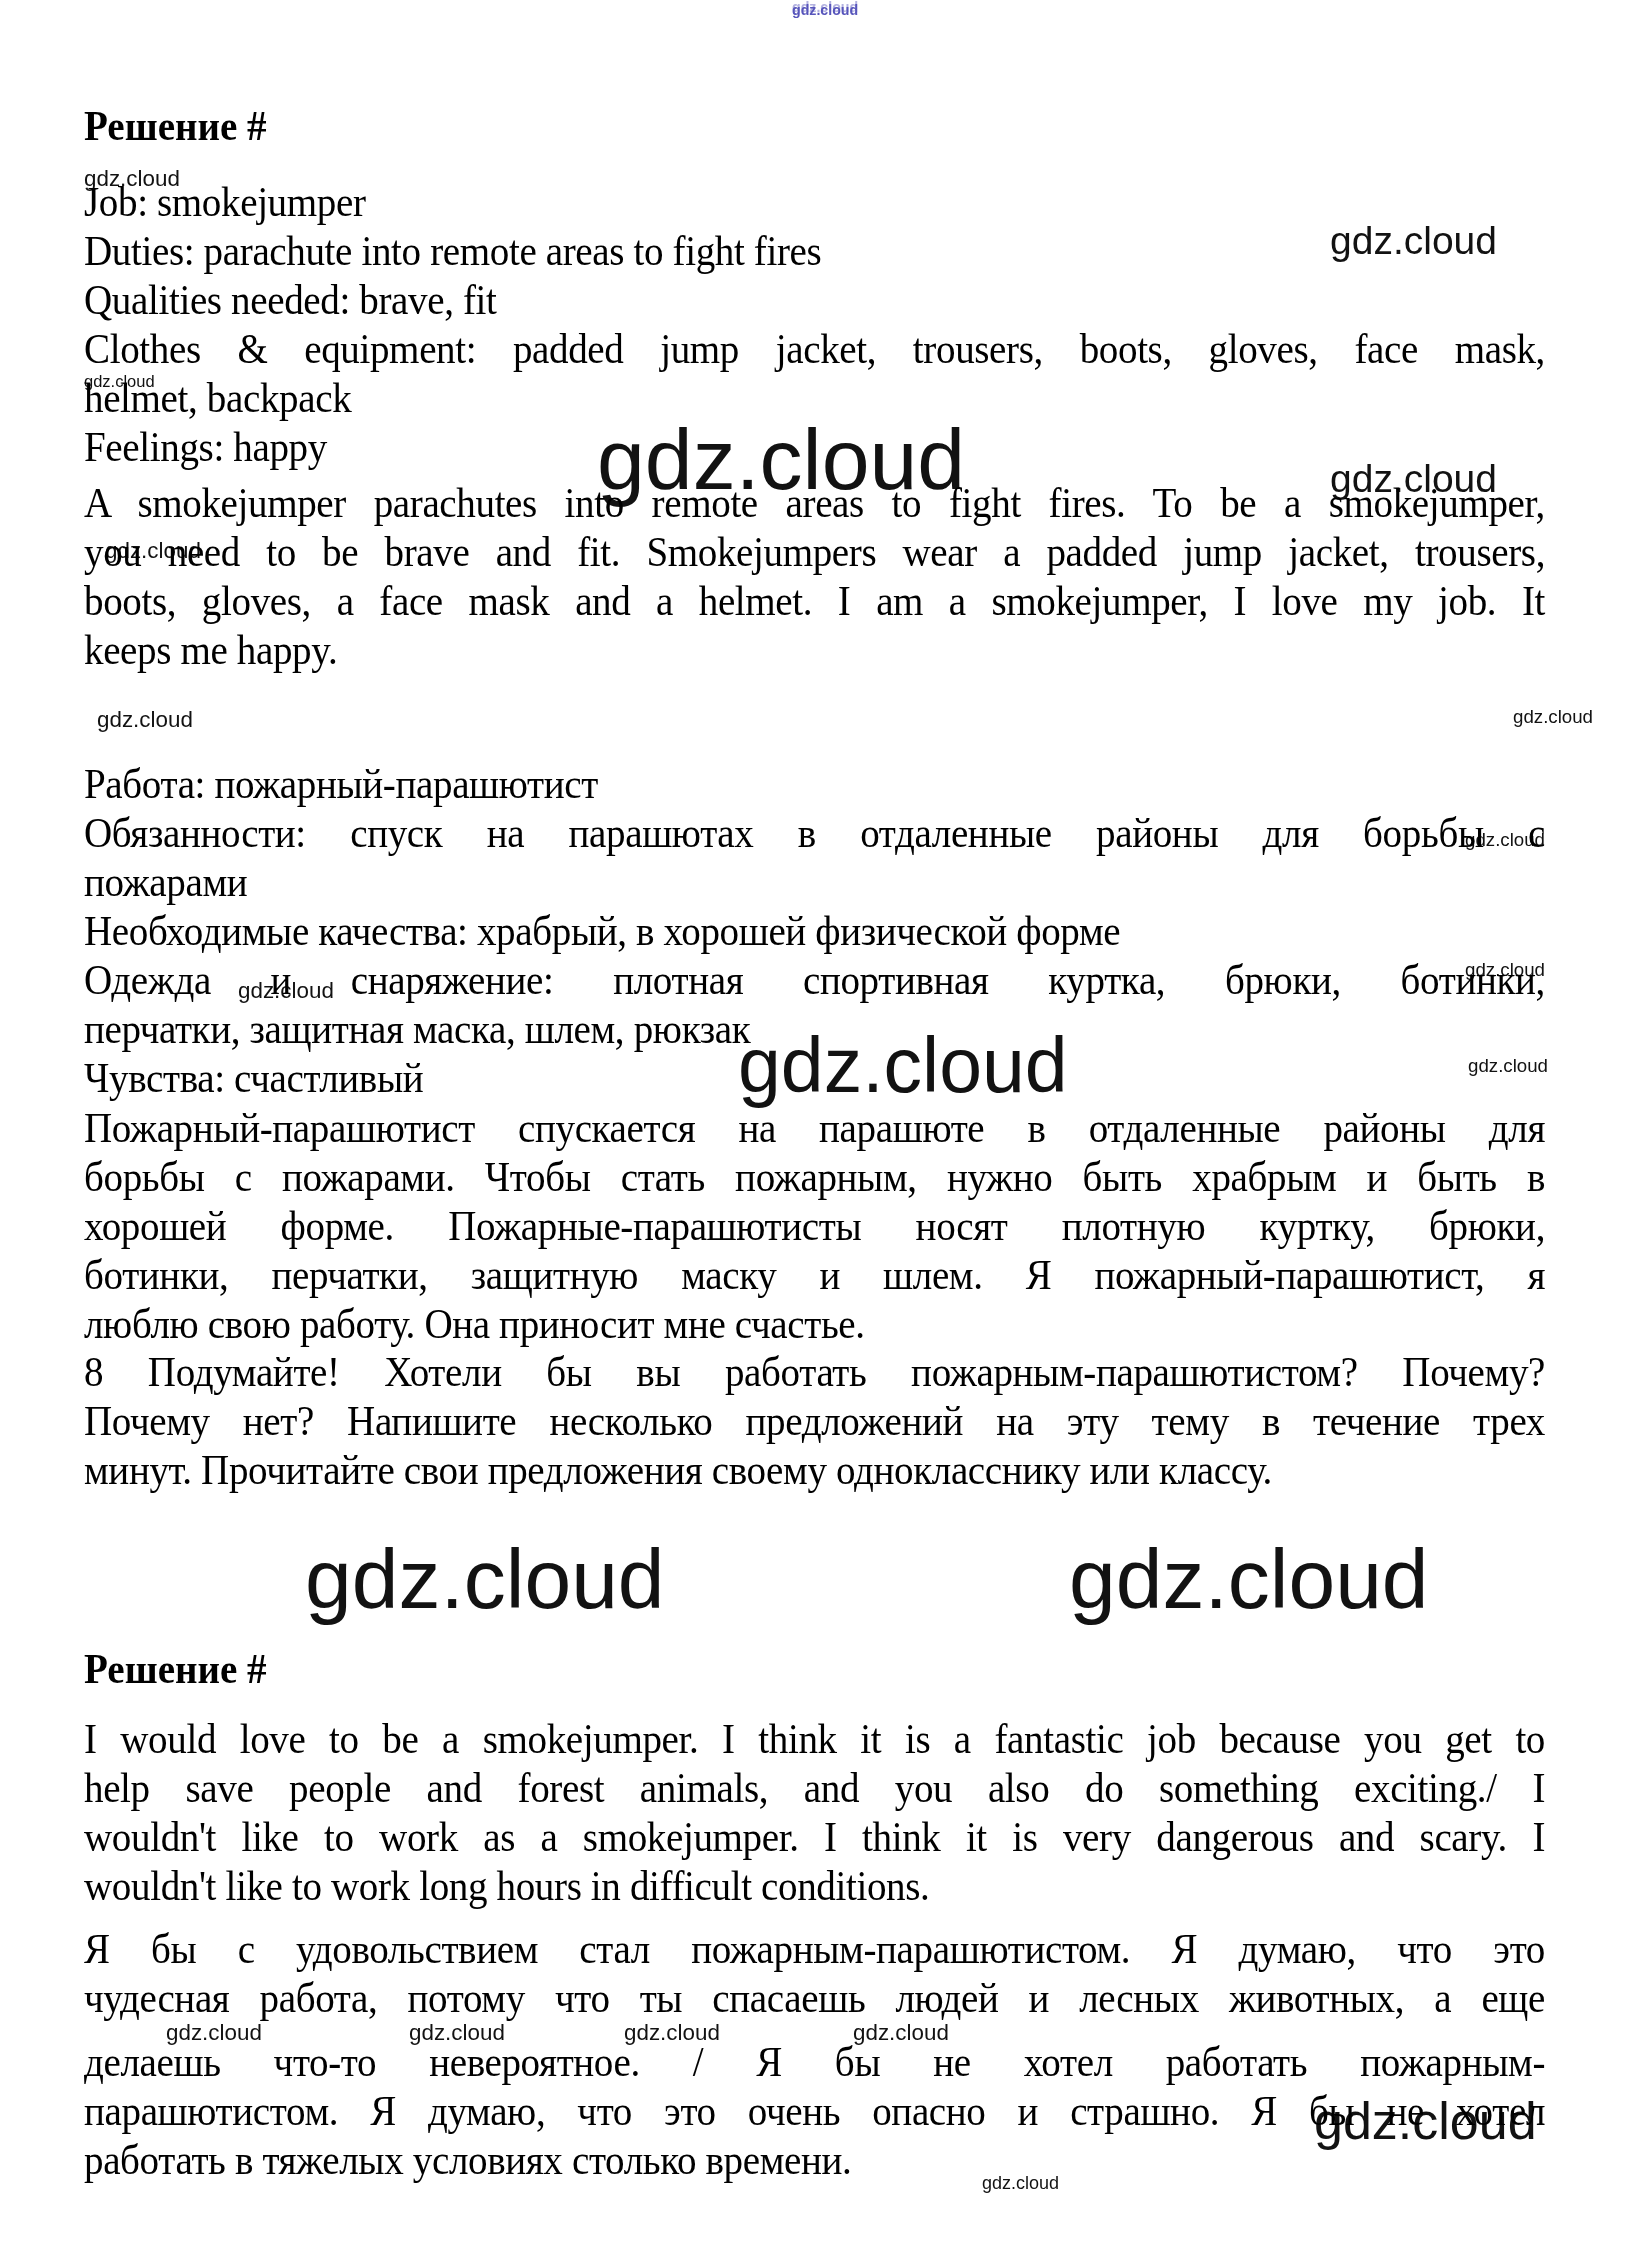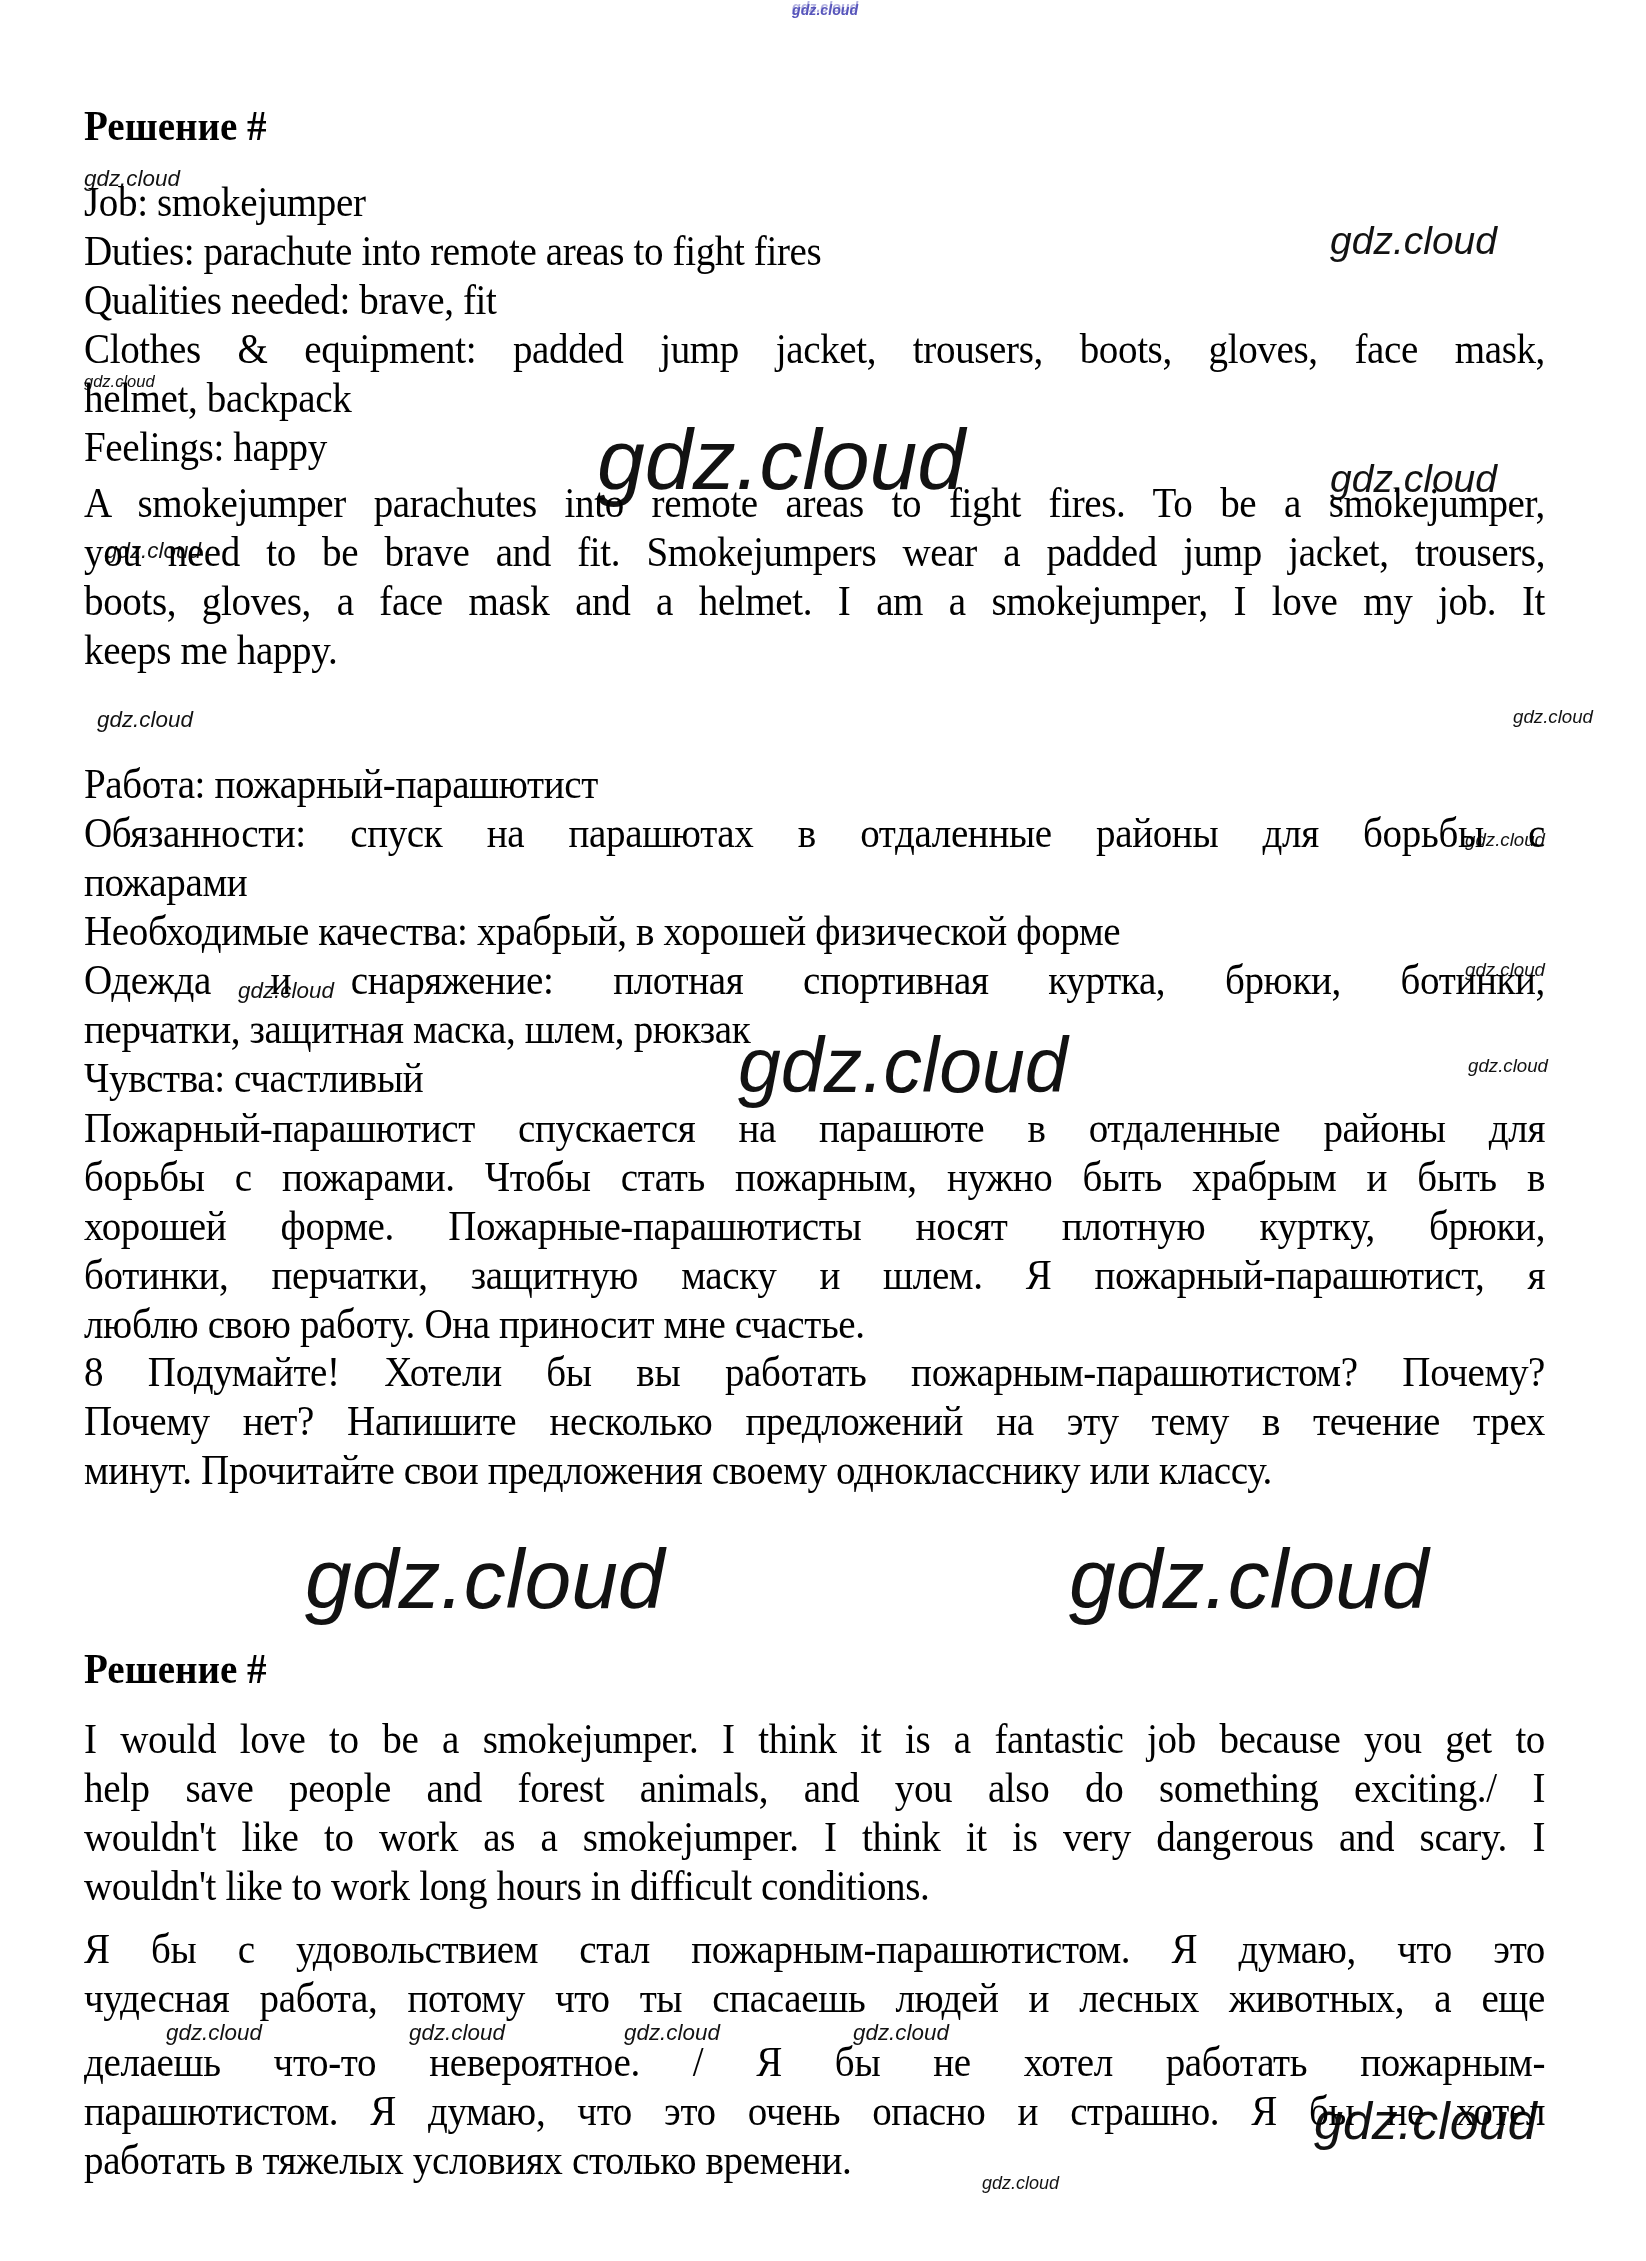--- a/index.html
+++ b/index.html
@@ -42,21 +42,20 @@
     transform-origin:0 0;
     white-space:nowrap;
   }
   .wm{
     position:absolute;
     font-family:"Liberation Sans","DejaVu Sans",sans-serif;
     color:#121212;
     line-height:1.0;
     white-space:nowrap;
     z-index:1;
-    font-style:italic;
   }
   .wm-blue{
     color:#4543b4;
     opacity:0.9;
     font-weight:bold;
     text-shadow:0 -3px 0 rgba(69,67,180,0.45);
   }
 </style>
 </head>
 <body>

